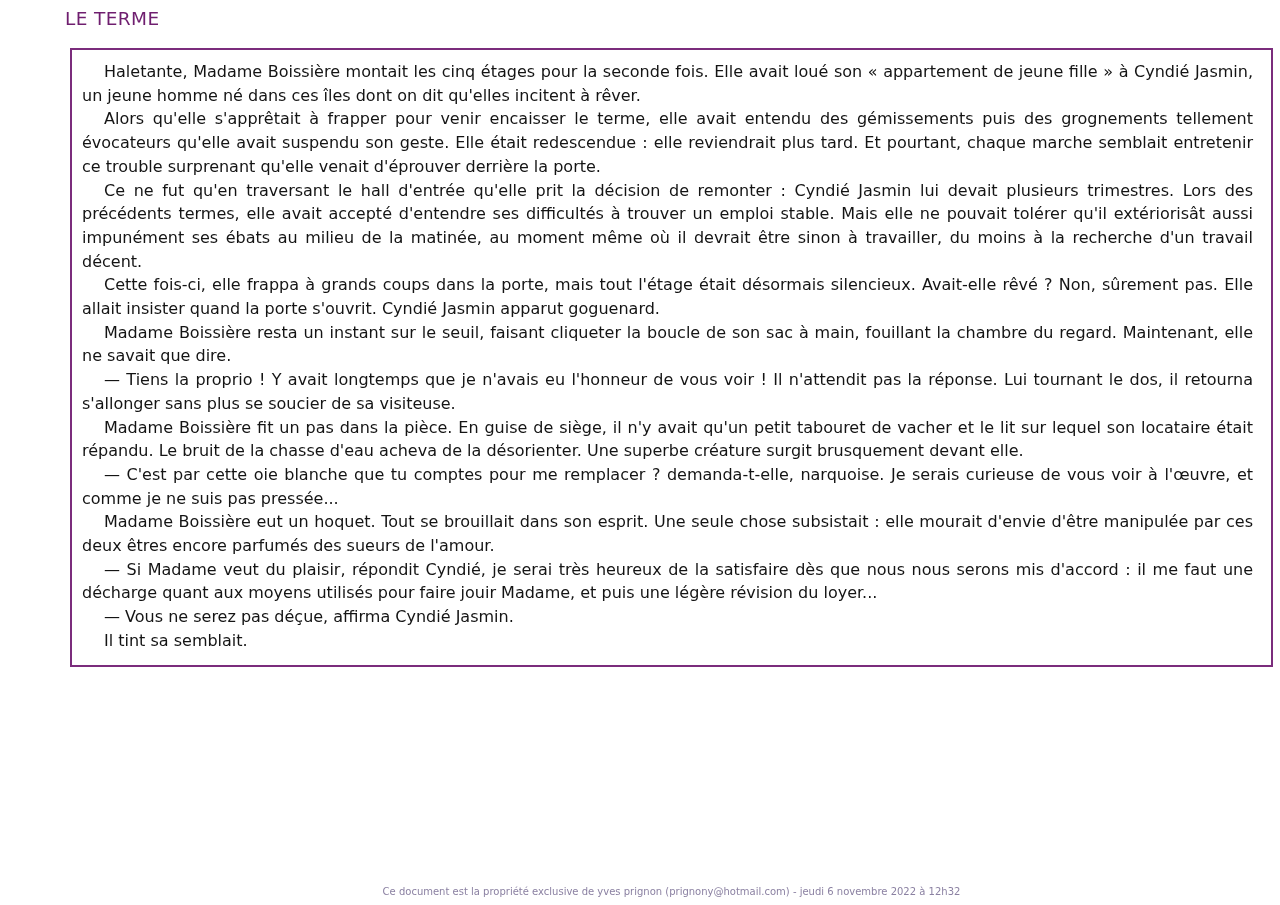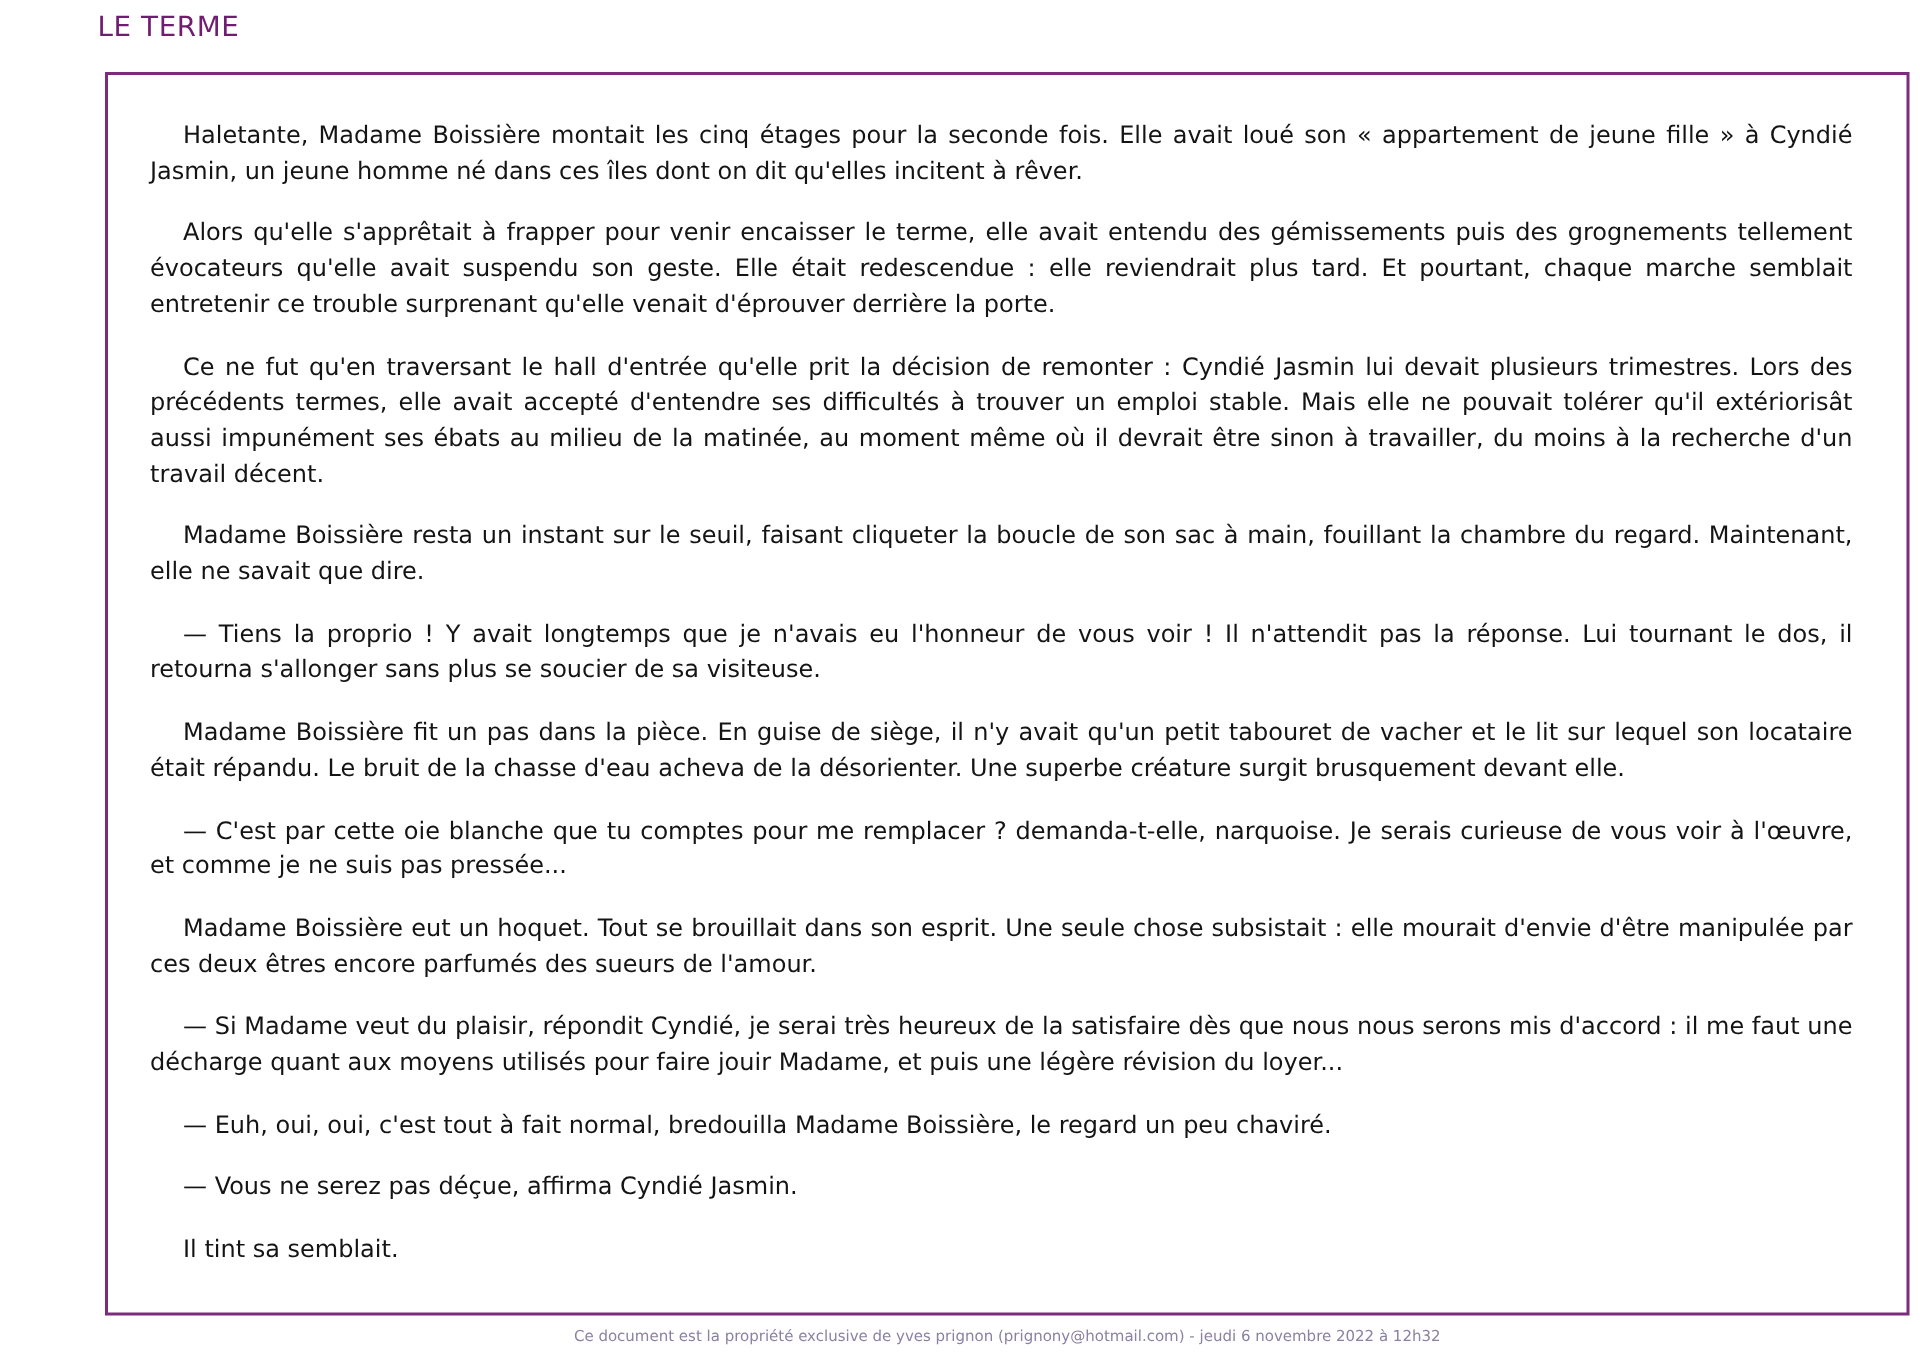--- a/index.html
+++ b/index.html
@@ -19,21 +19,21 @@
     color: var(--color-title, #6f1e6f);
   }
   .story-box {
     margin: 19px 7px 0 70px;
     border: 2px solid var(--color-border, #7b2c7c);
     padding: 10px 18px 12px 10px;
     box-sizing: border-box;
     background: #ffffff;
   }
   .story-box p {
-    margin: 18px;
+    margin: 0;
     text-indent: 22px;
     text-align: justify;
     font-size: 16px;
     line-height: 23.7px;
     color: var(--color-text, #141414);
   }
   .footer-note {
     position: absolute;
     left: 70px;
     right: 7px;
@@ -45,24 +45,24 @@
 </style>
 </head>
 <body>
 
 <h1 class="page-title">LE TERME</h1>
 
 <div class="story-box">
     <p>Haletante, Madame Boissière montait les cinq étages pour la seconde fois. Elle avait loué son « appartement de jeune fille » à Cyndié Jasmin, un jeune homme né dans ces îles dont on dit qu'elles incitent à rêver.</p>
     <p>Alors qu'elle s'apprêtait à frapper pour venir encaisser le terme, elle avait entendu des gémissements puis des grognements tellement évocateurs qu'elle avait suspendu son geste. Elle était redescendue : elle reviendrait plus tard. Et pourtant, chaque marche semblait entretenir ce trouble surprenant qu'elle venait d'éprouver derrière la porte.</p>
     <p>Ce ne fut qu'en traversant le hall d'entrée qu'elle prit la décision de remonter : Cyndié Jasmin lui devait plusieurs trimestres. Lors des précédents termes, elle avait accepté d'entendre ses difficultés à trouver un emploi stable. Mais elle ne pouvait tolérer qu'il extériorisât aussi impunément ses ébats au milieu de la matinée, au moment même où il devrait être sinon à travailler, du moins à la recherche d'un travail décent.</p>
+    <p>Cette fois-ci, elle frappa à grands coups dans la porte, mais tout l'étage était désormais silencieux. Avait-elle rêvé ? Non, sûrement pas. Elle allait insister quand la porte s'ouvrit. Cyndié Jasmin apparut goguenard.</p>
     <p>Madame Boissière resta un instant sur le seuil, faisant cliqueter la boucle de son sac à main, fouillant la chambre du regard. Maintenant, elle ne savait que dire.</p>
     <p>— Tiens la proprio ! Y avait longtemps que je n'avais eu l'honneur de vous voir ! Il n'attendit pas la réponse. Lui tournant le dos, il retourna s'allonger sans plus se soucier de sa visiteuse.</p>
     <p>Madame Boissière fit un pas dans la pièce. En guise de siège, il n'y avait qu'un petit tabouret de vacher et le lit sur lequel son locataire était répandu. Le bruit de la chasse d'eau acheva de la désorienter. Une superbe créature surgit brusquement devant elle.</p>
     <p>— C'est par cette oie blanche que tu comptes pour me remplacer ? demanda-t-elle, narquoise. Je serais curieuse de vous voir à l'œuvre, et comme je ne suis pas pressée...</p>
     <p>Madame Boissière eut un hoquet. Tout se brouillait dans son esprit. Une seule chose subsistait : elle mourait d'envie d'être manipulée par ces deux êtres encore parfumés des sueurs de l'amour.</p>
     <p>— Si Madame veut du plaisir, répondit Cyndié, je serai très heureux de la satisfaire dès que nous nous serons mis d'accord : il me faut une décharge quant aux moyens utilisés pour faire jouir Madame, et puis une légère révision du loyer...</p>
-    <p>— Euh, oui, oui, c'est tout à fait normal, bredouilla Madame Boissière, le regard un peu chaviré.</p>
     <p>— Vous ne serez pas déçue, affirma Cyndié Jasmin.</p>
     <p>Il tint sa semblait.</p>
   </div>
 
 <div class="footer-note">Ce document est la propriété exclusive de yves prignon (prignony@hotmail.com) - jeudi 6 novembre 2022 à 12h32</div>
 
 </body></html>

